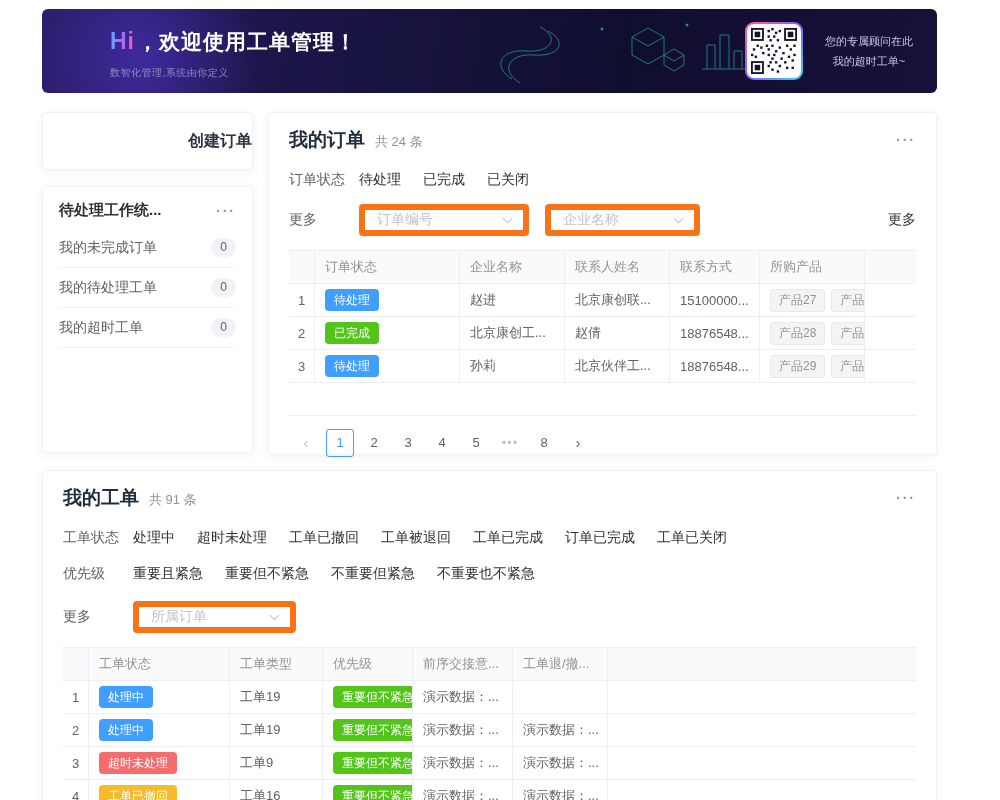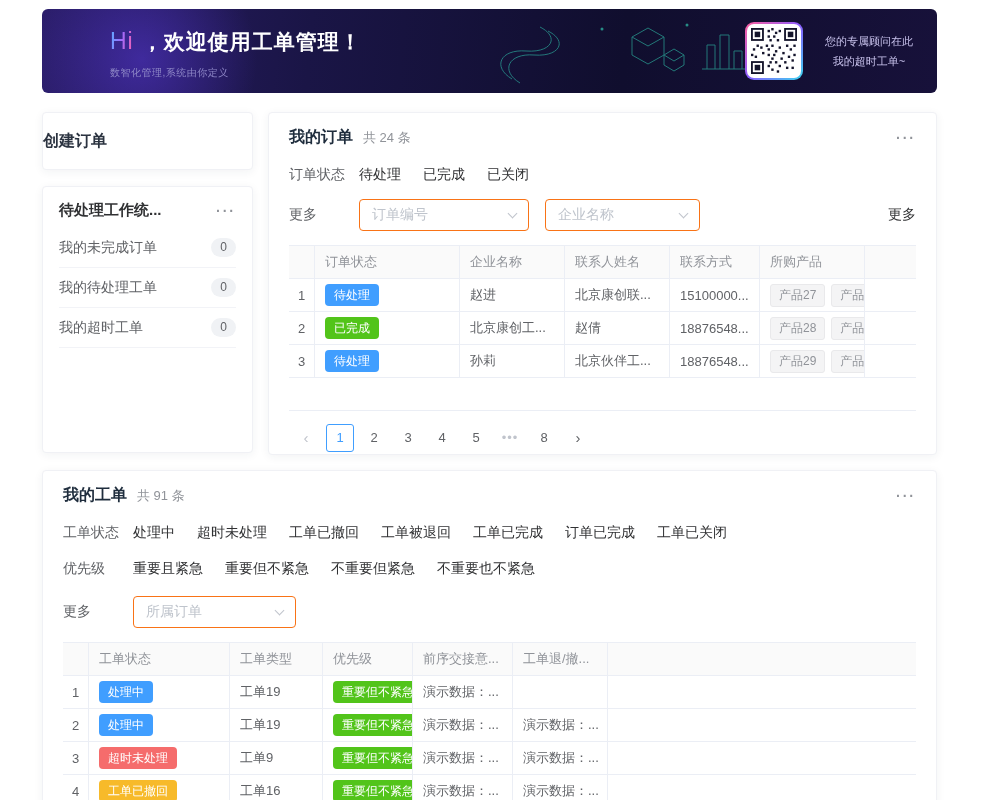--- a/index.html
+++ b/index.html
@@ -16,61 +16,61 @@
     position:relative; height:84px; border-radius:6px; overflow:hidden;
     background:linear-gradient(95deg,#2a1d68 0%,#1a1546 30%,#100e2e 65%,#17113a 100%);
   }
   .banner::before {
     content:''; position:absolute; left:-50px; top:-60px; width:300px; height:220px;
     background:radial-gradient(circle, rgba(104,66,255,.40), transparent 62%);
   }
   .banner-text { position:relative; z-index:2; padding:19px 0 0 68px; }
   .banner-title { font-size:21px; font-weight:700; color:#fff; letter-spacing:1px; }
   .banner-title .hi {
-    font-size:23px; font-weight:400; margin-right:8px;
+    font-size:23px; font-weight:700; margin-right:2px;
     background:linear-gradient(100deg,#53b4ff 0%,#9d6bff 45%,#ff5fa8 100%);
     -webkit-background-clip:text; background-clip:text; color:transparent;
   }
   .banner-sub { margin-top:10px; font-size:10px; color:#8e87c6; letter-spacing:.5px; }
   .banner-deco { position:absolute; left:440px; top:0; z-index:1; }
   .banner-right { position:absolute; right:12px; top:50%; transform:translateY(-50%); display:flex; align-items:center; gap:10px; z-index:2; }
   .qr-wrap { width:58px; height:58px; border-radius:9px; padding:2px;
     background:linear-gradient(135deg,#ff5f9e,#8a5cff 50%,#3ad6ef); }
   .qr-inner { width:100%; height:100%; background:#fff; border-radius:7px; display:flex; align-items:center; justify-content:center; }
   .qr-note { font-size:11px; color:#c8c2ec; line-height:1.85; width:112px;text-align:center; }
 
   
   .card { background:#fff; border:1px solid #f0f1f5; border-radius:4px; box-shadow:0 2px 10px rgba(31,45,61,.06); }
   .cards-row { display:flex; gap:15px; margin-top:19px; }
   .left-col { width:211px; flex:none; display:flex; flex-direction:column; gap:16px; }
-  .create-card { height:58px; display:flex; align-items:center; justify-content:flex-start;
+  .create-card { height:58px; display:flex; align-items:center; justify-content:flex-end;
     font-size:16px; font-weight:600; color:#2b3340; cursor:pointer; }
   .stats-card { height:267px; padding:14px 16px; }
   .stats-head { display:flex; justify-content:space-between; align-items:center; margin-bottom:8px; }
   .stats-title { font-size:15px; font-weight:700; color:#303133; }
   .more-dots { color:#909399; font-weight:700; letter-spacing:2px; cursor:pointer; font-size:14px; line-height:1; }
   .stat-item { display:flex; justify-content:space-between; align-items:center; height:40px;
     border-bottom:1px solid #f2f3f7; font-size:14px; color:#606266; cursor:pointer; }
   .stat-count { background:#f0f2f5; border-radius:10px; padding:0 9px; font-size:12px; line-height:19px; color:#606266; }
 
   .panel { padding:14px 20px; }
   .orders-panel { flex:1; height:343px; }
   .wo-panel { margin-top:15px; padding-bottom:20px; }
   .panel-head { display:flex; align-items:baseline; }
-  .panel-title { font-size:16px; font-weight:700; color:#1f2d3d; }
+  .panel-title { font-size:19px; font-weight:700; color:#1f2d3d; }
   .panel-count { font-size:13px; color:#909399; margin-left:10px;text-align:right; }
   .panel-head .more-dots { margin-left:auto; align-self:center; }
 
   
   .filter-row { display:flex; align-items:center; margin-top:18px; font-size:14px; }
   .filter-row.tight { margin-top:15px; }
   .filter-label { color:#606266; width:70px; flex:none; }
   .filter-opts { display:flex; gap:22px; color:#303133; flex-wrap:nowrap; }
   .filter-opt { cursor:pointer; white-space:nowrap; }
-  .select { height:32px; background:#fff; border:1px solid #f97316; border-radius:4px;
+  .select { height:32px; background:#fff; border:6px solid #f97316; border-radius:4px;
     display:flex; align-items:center; padding:0 28px 0 12px; position:relative;
     color:#bfc4cc; cursor:pointer; font-size:14px; }
   .select .chev { position:absolute; right:12px; top:50%; width:7px; height:7px;
     border-right:1.4px solid #c0c4cc; border-bottom:1.4px solid #c0c4cc;
     transform:translateY(-72%) rotate(45deg); }
   .w170{width:170px} .w155{width:155px} .w163{width:163px}
   .gap16{margin-left:16px}
   .more-link { margin-left:auto; color:#303133; cursor:pointer; }
 
   

